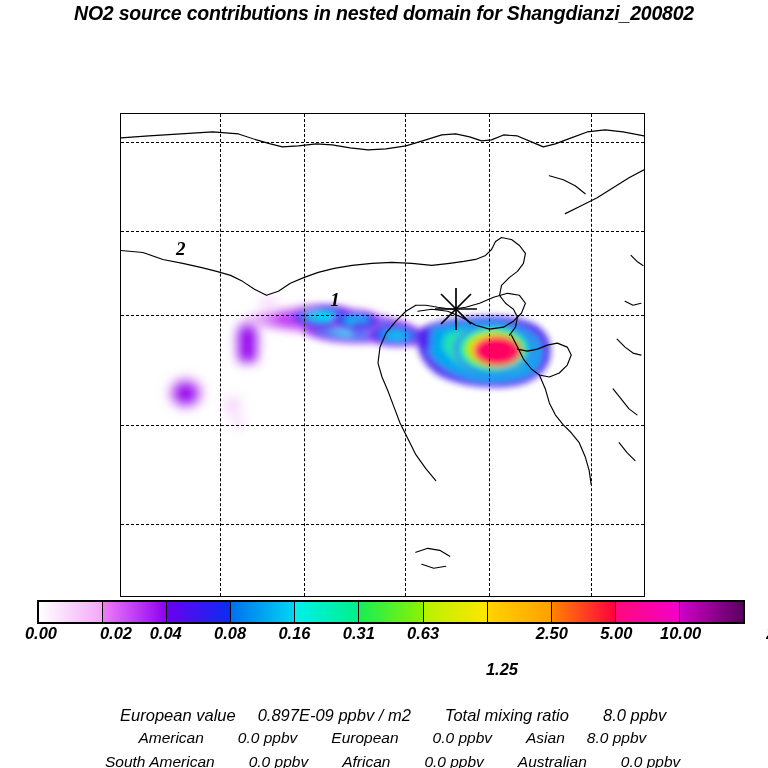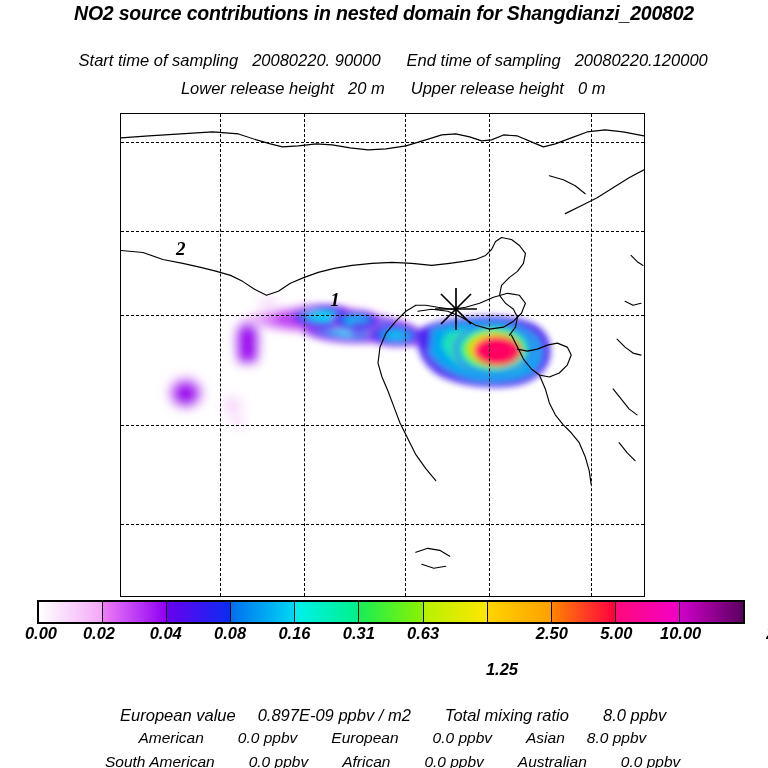--- a/index.html
+++ b/index.html
@@ -52,27 +52,21 @@
   .fg1{display:inline-block;width:22px;}
   .fg2{display:inline-block;width:34px;}
 </style>
 </head>
 <body>
 
 <div id="root">
 
   <div class="hdr" id="title">NO2 source contributions in nested domain for Shangdianzi_200802</div>
 
-  <div class="hdr" id="line-times">
-    <span>Start time of sampling</span><span class="gapS"></span><span>20080220. 90000</span><span class="gapL"></span><span>End time of sampling</span><span class="gapS"></span><span>20080220.120000</span>
-  </div>
-
-  <div class="hdr" id="line-heights">
-    <span>Lower release height</span><span class="gapS"></span><span>20 m</span><span class="gapL"></span><span>Upper release height</span><span class="gapS"></span><span>0 m</span>
-  </div>
+
 
 
   <div id="plot">
     <div id="plotinner">
 
       <svg class="plume" viewBox="0 0 525 484" preserveAspectRatio="none">
         <defs>
           <radialGradient id="gCore" cx="50%" cy="50%" r="50%">
             <stop offset="0%" stop-color="#ff0078"></stop>
             <stop offset="22%" stop-color="#ff0050"></stop>
@@ -230,21 +224,21 @@
       <div class="cseg" style="background: linear-gradient(to right, rgb(0, 240, 239), rgb(0, 240, 138));"></div>
       <div class="cseg" style="background: linear-gradient(to right, rgb(22, 238, 85), rgb(140, 242, 0));"></div>
       <div class="cseg" style="background: linear-gradient(to right, rgb(182, 242, 0), rgb(255, 230, 0));"></div>
       <div class="cseg" style="background: linear-gradient(to right, rgb(255, 212, 0), rgb(255, 160, 0));"></div>
       <div class="cseg" style="background: linear-gradient(to right, rgb(255, 132, 0), rgb(255, 0, 64));"></div>
       <div class="cseg" style="background: linear-gradient(to right, rgb(255, 10, 122), rgb(243, 0, 200));"></div>
       <div class="cseg" style="background: linear-gradient(to right, rgb(208, 0, 200), rgb(90, 0, 96));"></div>
     </div>
   <div id="cticks">
       <div class="ctick" style="left: 41px;">0.00</div>
-      <div class="ctick" style="left: 99px;">0.02</div>
+      <div class="ctick" style="left: 116px;">0.02</div>
       <div class="ctick" style="left: 165.727px;">0.04</div>
       <div class="ctick" style="left: 230.091px;">0.08</div>
       <div class="ctick" style="left: 294.455px;">0.16</div>
       <div class="ctick" style="left: 358.818px;">0.31</div>
       <div class="ctick" style="left: 423.182px;">0.63</div>
       <div class="ctick" style="left: 502px; margin-top: 36px;">1.25</div>
       <div class="ctick" style="left: 551.909px;">2.50</div>
       <div class="ctick" style="left: 616.273px;">5.00</div>
       <div class="ctick" style="left: 680.636px;">10.00</div>
       <div class="ctick" style="left: 739px; margin-left: 48px;">20.00</div>

